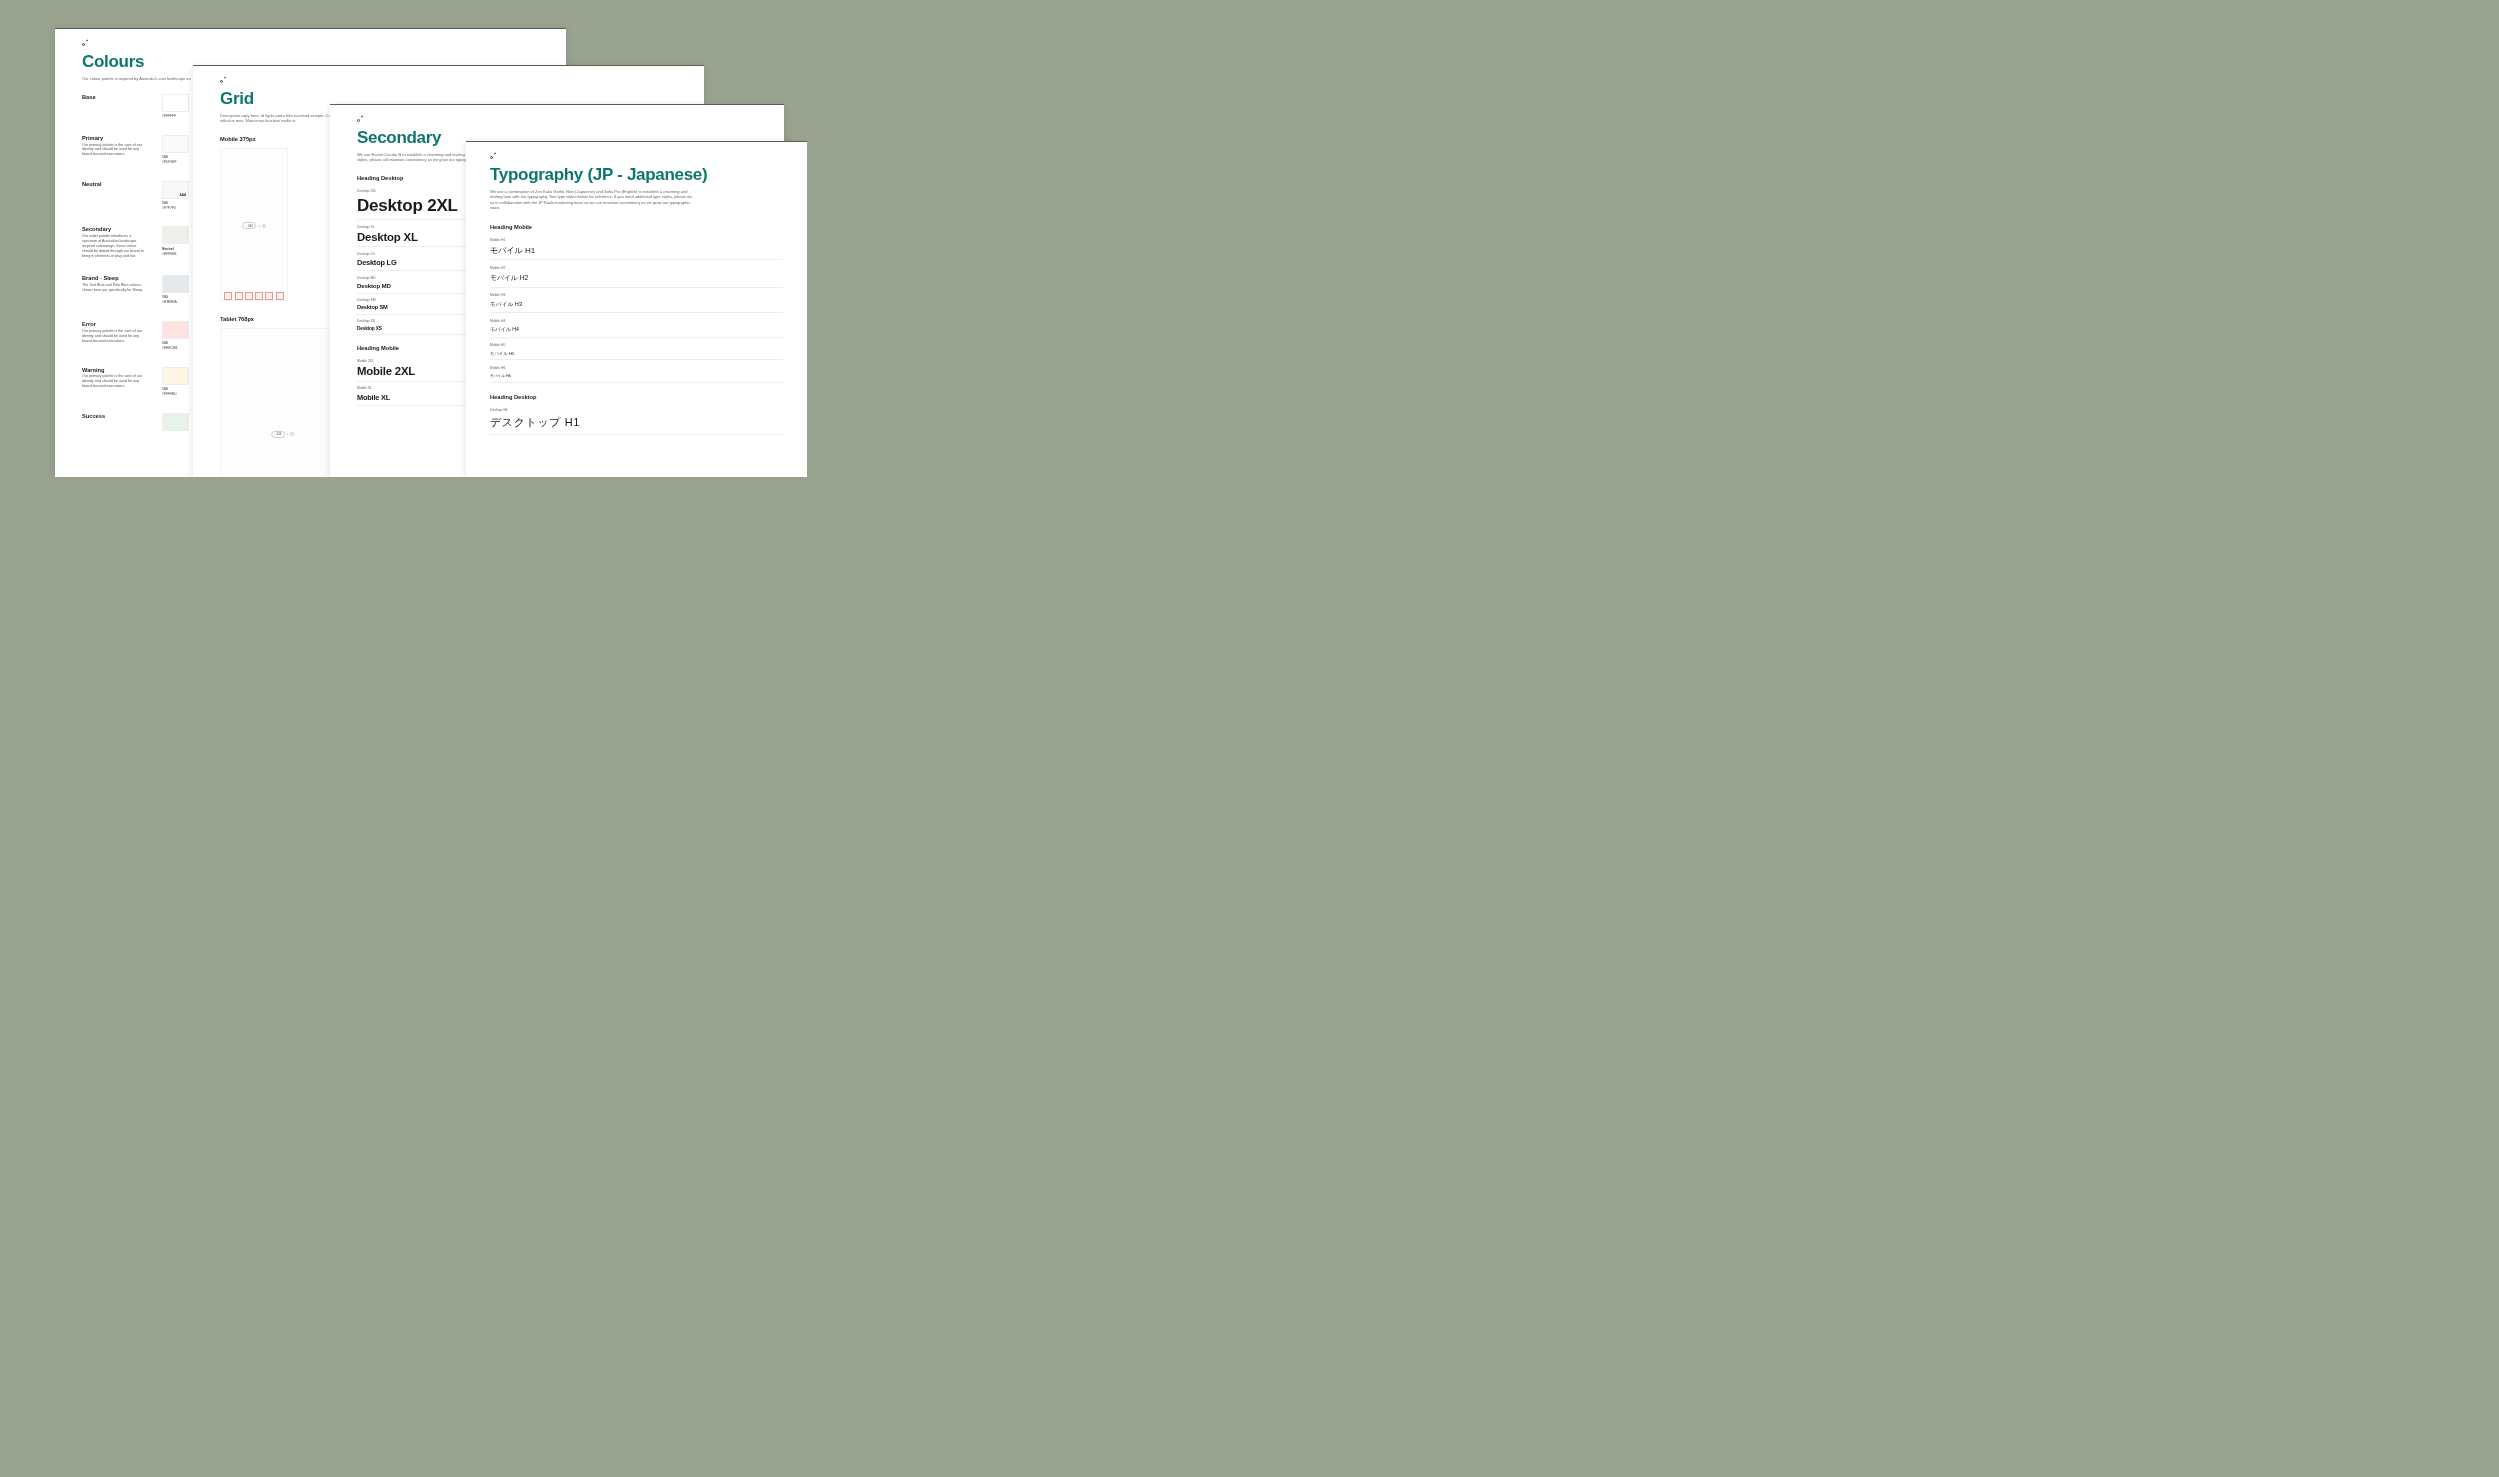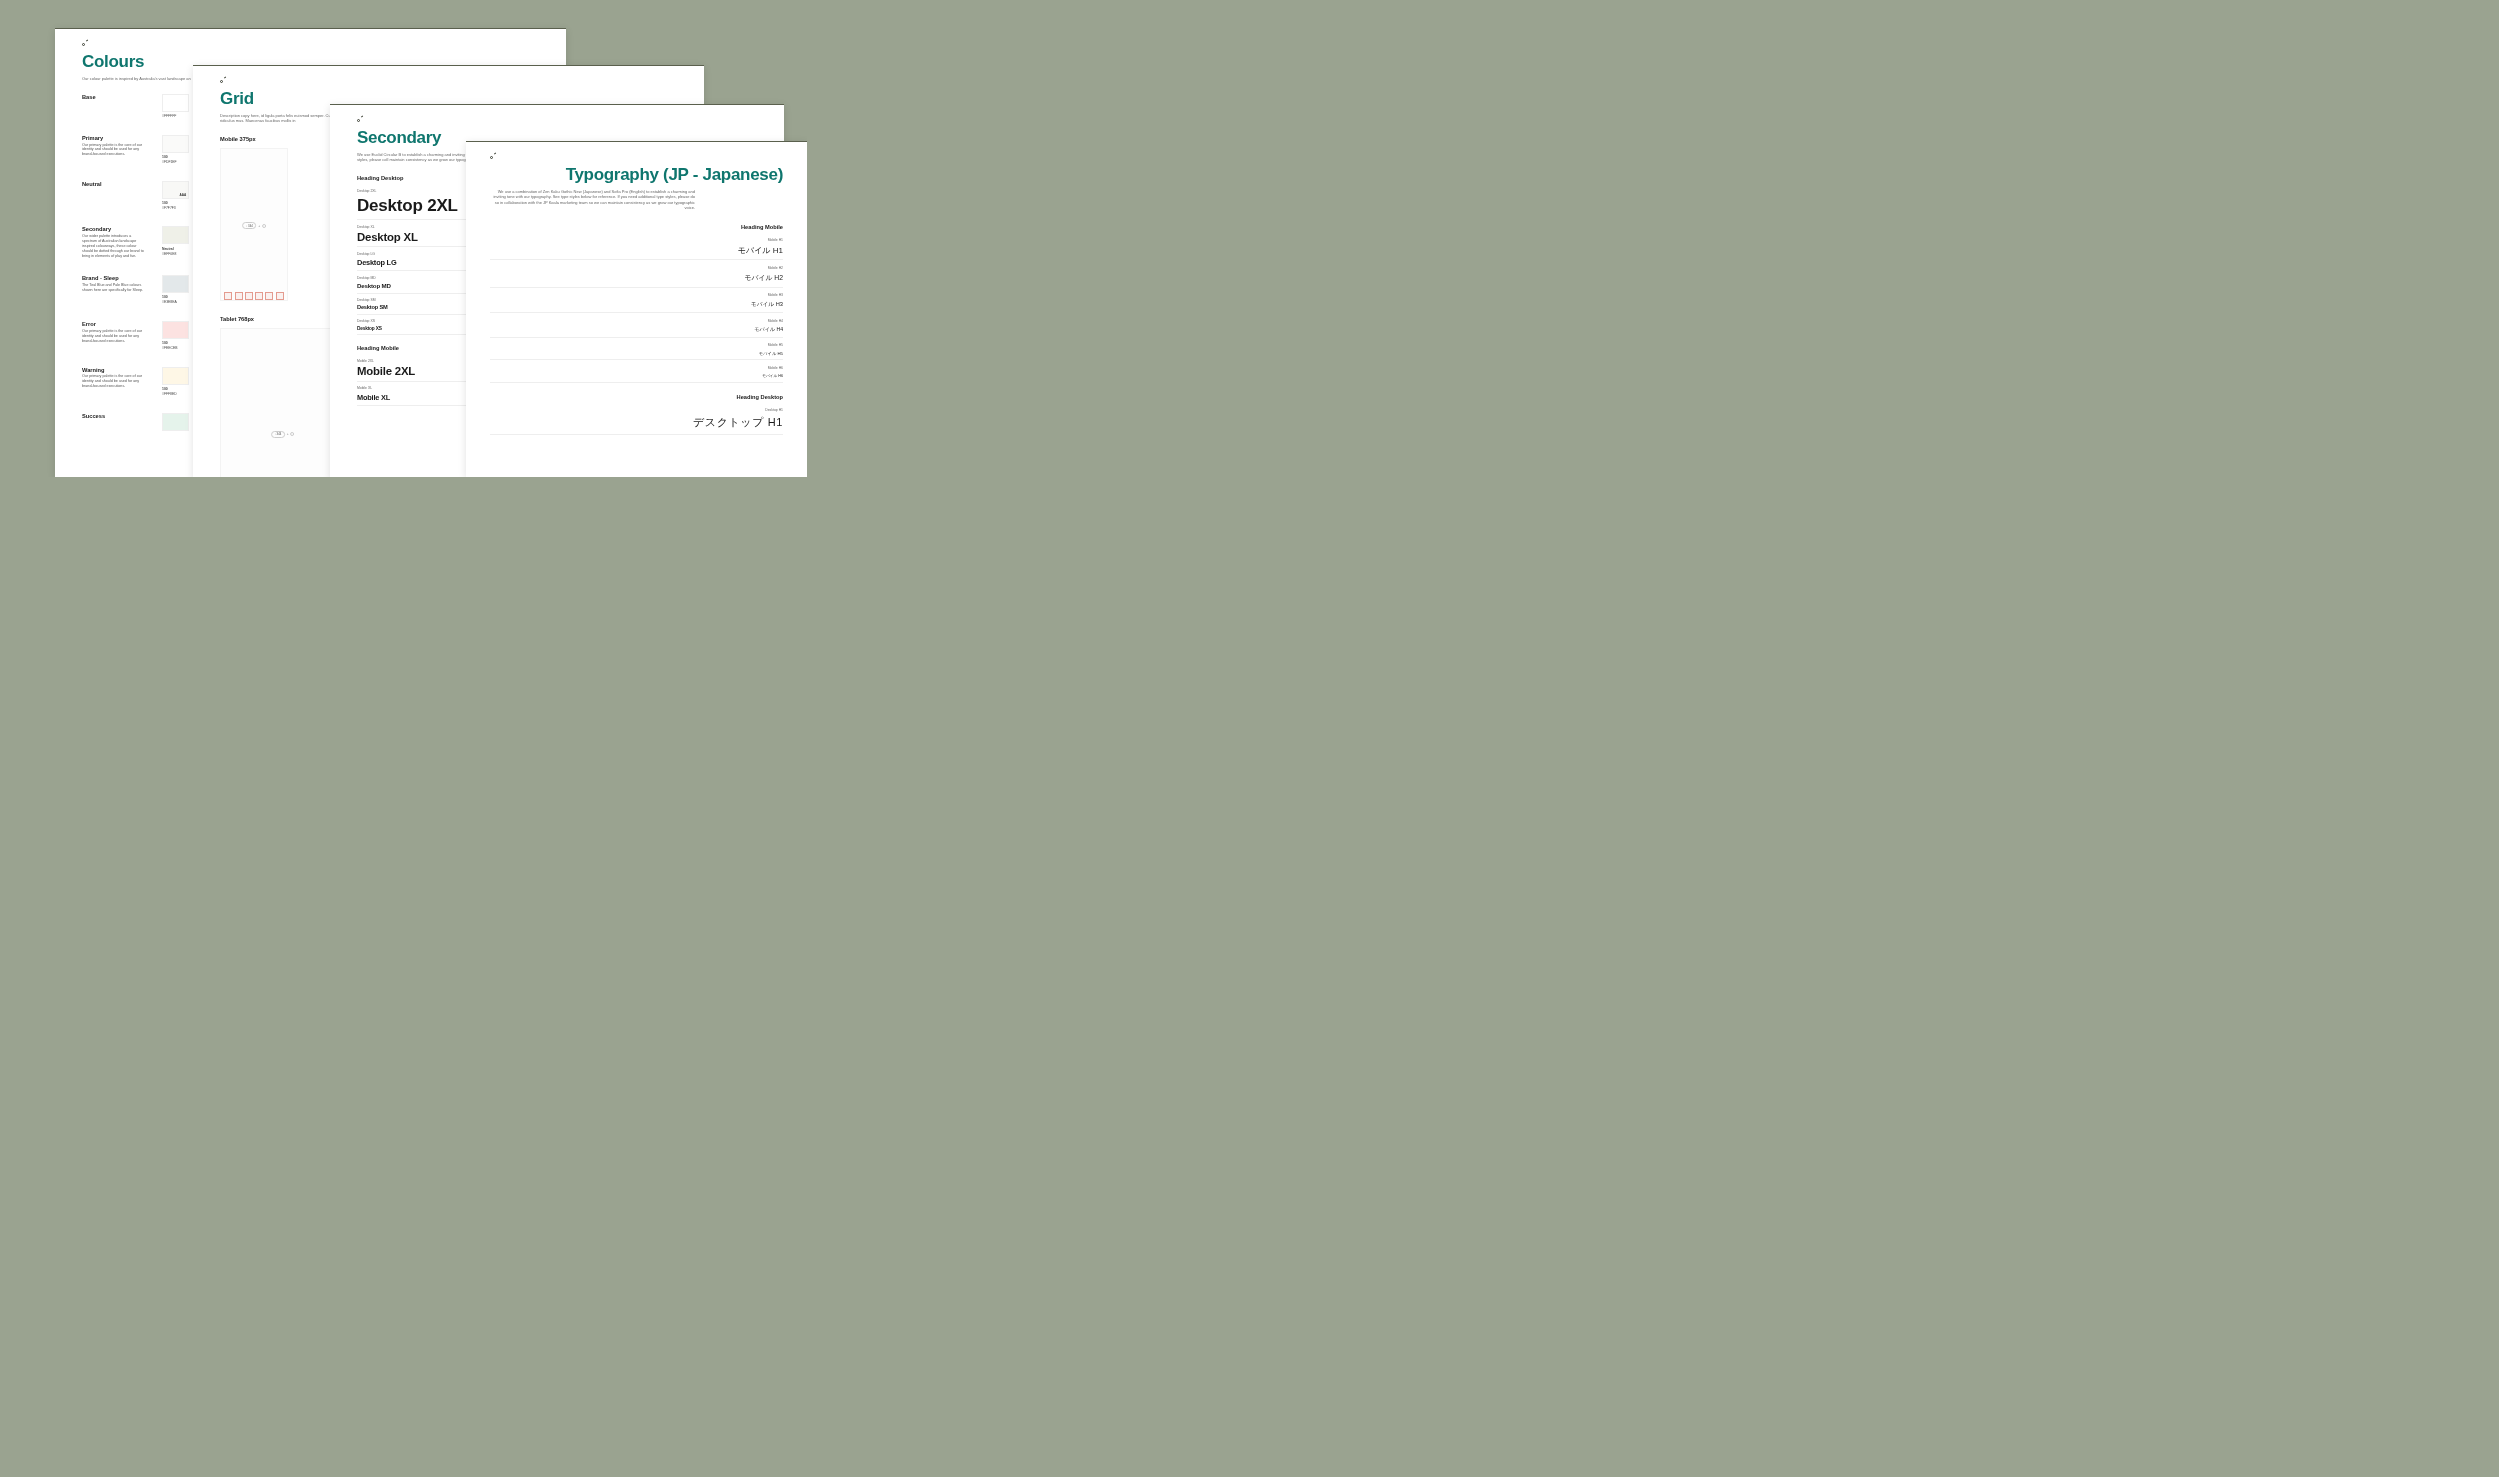--- a/index.html
+++ b/index.html
@@ -58,25 +58,25 @@
 .typo-caption { font-size: 3.4px; color: #666; margin-bottom: 2.3px; }
 .typo-sample { font-weight: 700; color: #1a1a1a; letter-spacing: -0.2px; }
 .sz-2xl { font-size: 17px; }
 .sz-xl { font-size: 11.4px; }
 .sz-lg { font-size: 7.4px; }
 .sz-md { font-size: 6.2px; }
 .sz-sm { font-size: 5.7px; }
 .sz-xs { font-size: 4.8px; }
 
 
-.panel-typojp { top: 141px; left: 466px; width: 341px; height: 336px; text-align: right; }
+.panel-typojp { top: 141px; left: 466px; width: 341px; height: 336px; }
 .jp-row { border-bottom: 0.6px solid #eee; padding-bottom: 3.4px; margin-bottom: 5.7px; }
 .jp-caption { font-size: 3.4px; color: #666; margin-bottom: 3.4px; }
 .jp-sample { color: #1a1a1a; font-weight: 500; }
-.jp-h1 { font-size: 8px; margin-left: 20px; }
+.jp-h1 { font-size: 8px; }
 .jp-h2 { font-size: 6.8px; }
 .jp-h3 { font-size: 5.7px; }
 .jp-h4 { font-size: 5.1px; }
 .jp-h5 { font-size: 4.3px; }
 .jp-h6 { font-size: 3.7px; }
 .jp-desktop-h1 { font-size: 11px; font-weight: 500; letter-spacing: 0.6px; }
 </style>
 </head>
 <body>
 

